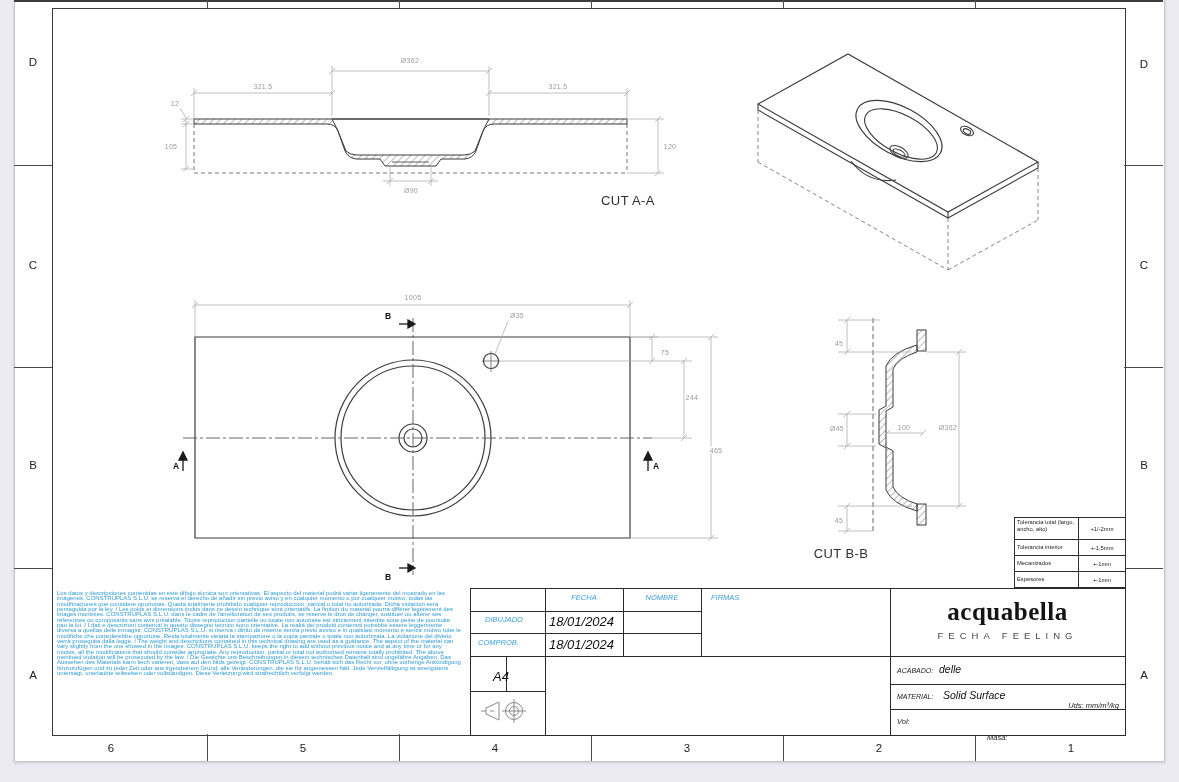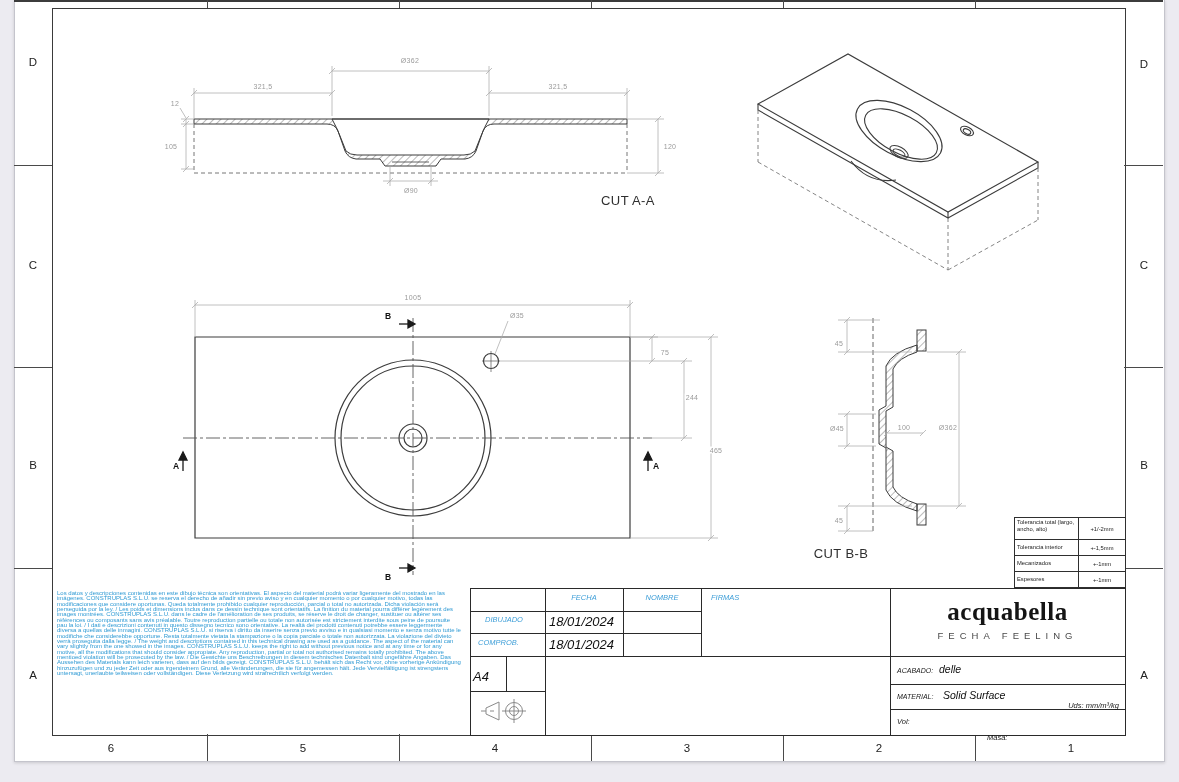--- a/index.html
+++ b/index.html
@@ -232,21 +232,21 @@
     <div class="hl" style="left:419px;top:95px;width:235px;height:1px"></div>
     <div class="hl" style="left:419px;top:120px;width:235px;height:1px"></div>
 
     <span class="tb-txt tb-head blue" style="left:74px;top:5px;width:78px;text-align:center">FECHA</span>
     <span class="tb-txt tb-head blue" style="left:152px;top:5px;width:78px;text-align:center">NOMBRE</span>
     <span class="tb-txt tb-head blue" style="left:240px;top:5px">FIRMAS</span>
     <span class="tb-txt tb-head blue" style="left:14px;top:27px">DIBUJADO</span>
     <span class="tb-txt tb-head blue" style="left:7px;top:50px">COMPROB.</span>
     <span class="tb-txt tb-cell" style="left:78px;top:26px">18/01/2024</span>
     <span class="tb-txt tb-cell" style="left:78px;top:49px">18/01/2024</span>
-    <span class="tb-txt tb-cell" style="left:2px;top:81px">A4</span>
+    <span class="tb-txt tb-cell" style="left:22px;top:81px">A4</span>
 
     <svg width="50" height="26" style="position:absolute;left:10px;top:110px">
       <g stroke="#8a8a8a" stroke-width="1" fill="none">
         <path d="M5,9 L18,3 L18,21 L5,15 Z"></path>
         <path d="M0,12 H5 M9,12 h4"></path>
         <circle cx="33" cy="12" r="8.5"></circle>
         <circle cx="33" cy="12" r="4.5"></circle>
         <path d="M33,0 V24 M21,12 H45"></path>
       </g>
     </svg>

